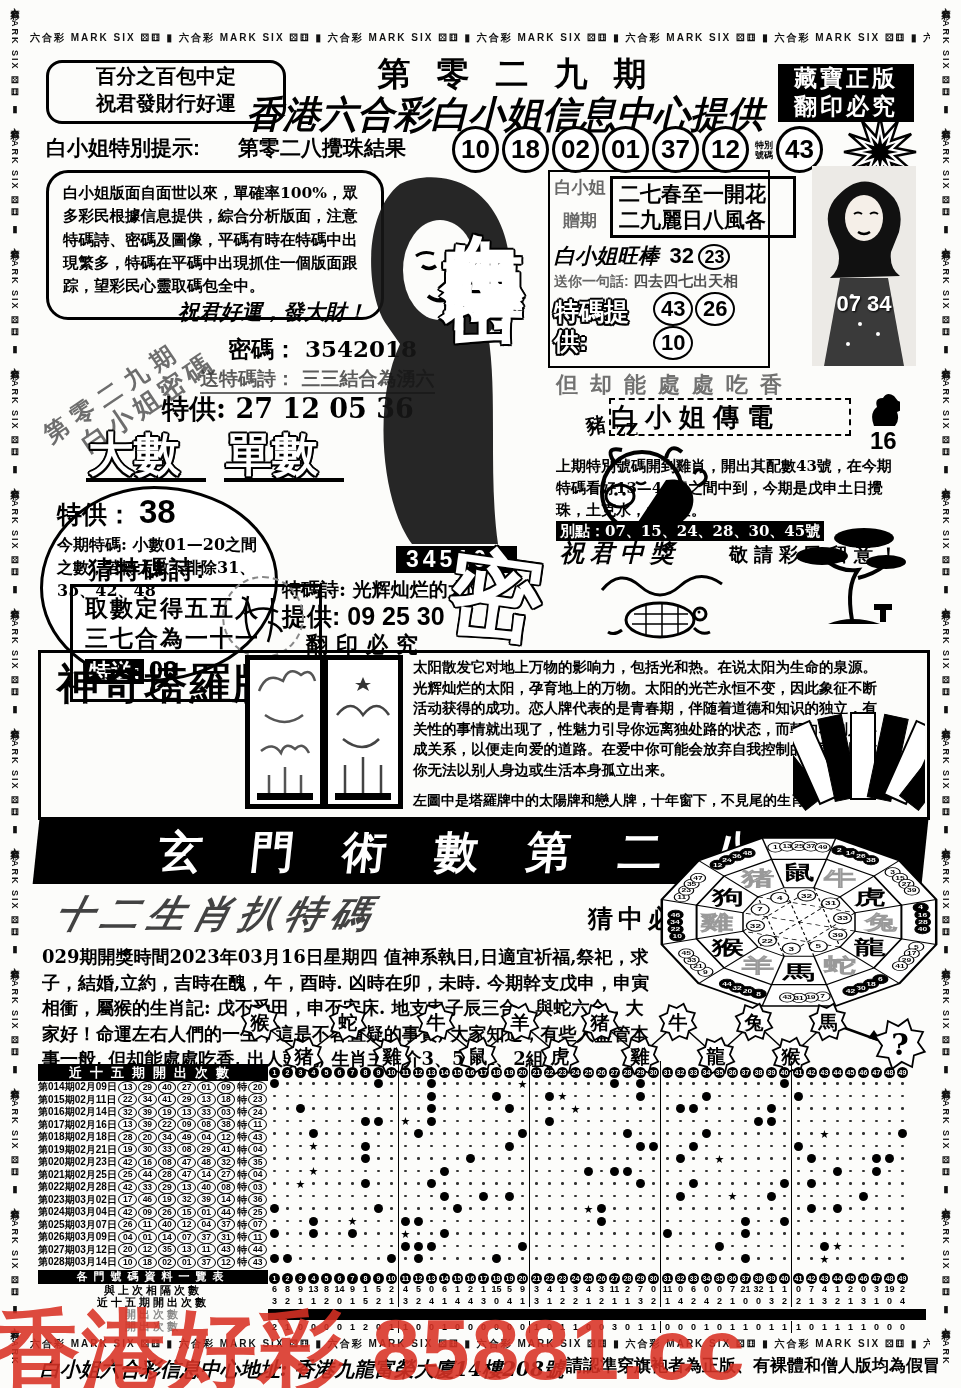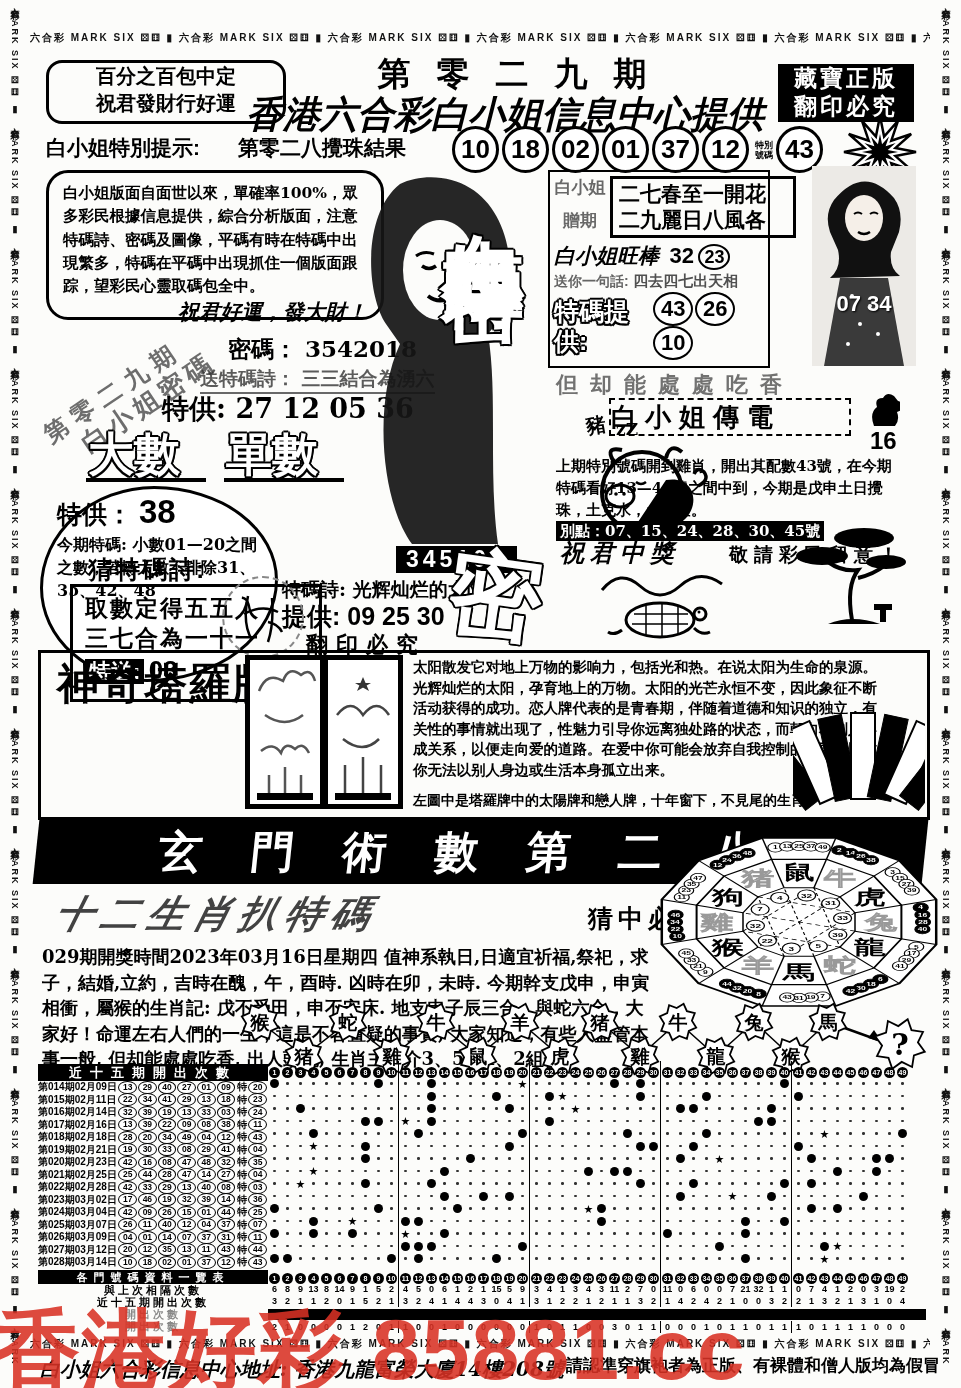--- a/index.html
+++ b/index.html
@@ -1437,21 +1437,21 @@
         <span class="gcell"><span class="gdot"></span></span>
         <span class="gcell"><span class="gdot"></span></span>
         <span class="gcell"><span class="gdot"></span></span>
         <span class="gcell"><span class="gdot"></span></span>
         <span class="gcell"><span class="gdot"></span></span>
         <span class="gcell"><span class="gdot"></span></span>
       </div>
     </div>
 
   <div class="abs" style="left:38px;top:1270px;width:230px;">
-    <div class="blackbox labrow" style="height:14px;line-height:14px;letter-spacing:6px;">各門號碼資料一覽表</div>
+    <div class="blackbox labrow" style="height:14px;line-height:14px;letter-spacing:6px;font-family:Liberation Mono, monospace;">各門號碼資料一覽表</div>
     <div id="stats-label-rows">
         <div class="labrow">與上次相隔次數</div>
         <div class="labrow">近十五期開出次數</div>
         <div class="labrow" style="opacity: 0.45;">開出次數</div>
         <div class="labrow" style="opacity: 0.45;">開出次數</div>
       </div>
   </div>
   <div class="abs" id="stats-nums" style="left:268px;top:1270px;width:658px;">
       <div class="grow">
         <span class="gcell"><span class="ghead">1</span></span>

